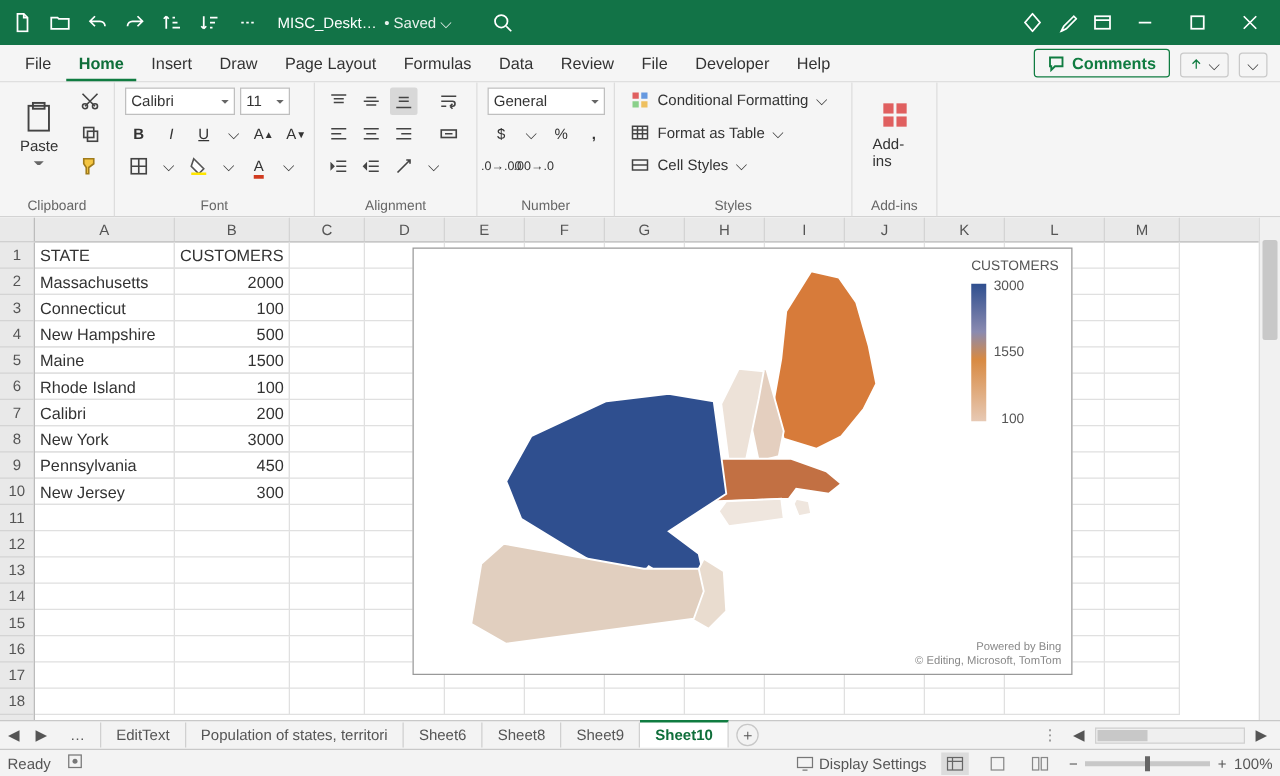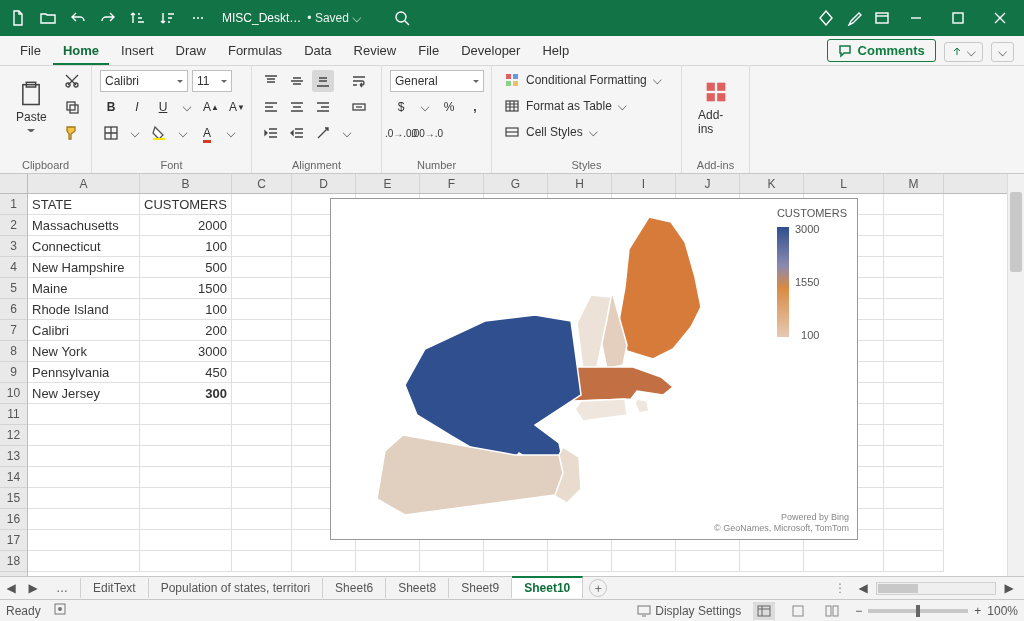--- a/index.html
+++ b/index.html
@@ -167,20 +167,21 @@
         </svg>
       </div>
   </div>
 </div>
 
 <div class="tabsrow" id="tabsrow">
 <div class="rtab">File</div>
     <div class="rtab active">Home</div>
     <div class="rtab">Insert</div>
     <div class="rtab">Draw</div>
+    <div class="rtab">Page Layout</div>
     <div class="rtab">Formulas</div>
     <div class="rtab">Data</div>
     <div class="rtab">Review</div>
     <div class="rtab">File</div>
     <div class="rtab">Developer</div>
     <div class="rtab">Help</div>
     <div class="rspace"></div>
     <div class="comments-btn">
       <svg width="14" height="14" viewBox="0 0 14 14" fill="none" stroke="#107c41" stroke-width="1.5">
         <path d="M2 2h10v7H6l-3 3V9H2z"></path>
@@ -700,21 +701,21 @@
         <div class="cell num" style="left: 112px; top: 84px; width: 92px;">1500</div>
         <div class="cell" style="left: 0px; top: 105px; width: 112px;">Rhode Island</div>
         <div class="cell num" style="left: 112px; top: 105px; width: 92px;">100</div>
         <div class="cell" style="left: 0px; top: 126px; width: 112px;">Calibri</div>
         <div class="cell num" style="left: 112px; top: 126px; width: 92px;">200</div>
         <div class="cell" style="left: 0px; top: 147px; width: 112px;">New York</div>
         <div class="cell num" style="left: 112px; top: 147px; width: 92px;">3000</div>
         <div class="cell" style="left: 0px; top: 168px; width: 112px;">Pennsylvania</div>
         <div class="cell num" style="left: 112px; top: 168px; width: 92px;">450</div>
         <div class="cell" style="left: 0px; top: 189px; width: 112px;">New Jersey</div>
-        <div class="cell num" style="left: 112px; top: 189px; width: 92px; font-weight: bold;">300</div>
+        <div class="cell num" style="left: 112px; top: 189px; width: 92px;">300</div>
       </div>
   </div>
 
   <div class="chart" style="left:330px;top:24px;width:528px;height:342px">
     <svg viewBox="0 0 528 342" width="528" height="342">
 
       <g stroke="#fff" stroke-width="1.5">
 
         <path fill="#d77b3a" d="M318 18l22 5 14 20 10 35 6 30-10 20-18 22-20 10-26-8-8-30 6-34 4-38z"></path>
 
@@ -741,21 +742,21 @@
         <div class="grad"></div>
         <div style="display:flex;flex-direction:column;justify-content:space-between;font-size:11px">
           <span>3000</span>
           <span>1550</span>
           <span>100</span>
         </div>
       </div>
     </div>
     <div class="credit">
       <div>Powered by Bing</div>
-      <div>© GeoNames, Microsoft, TomTom</div>
+      <div>© Editing, Microsoft, TomTom</div>
     </div>
   </div>
   <div class="vscroll">
       <div class="thumb"></div>
     </div>
 </div>
 
 <div class="sheettabs">
   <div class="stbtn">◀</div>
   <div class="stbtn">▶</div>

